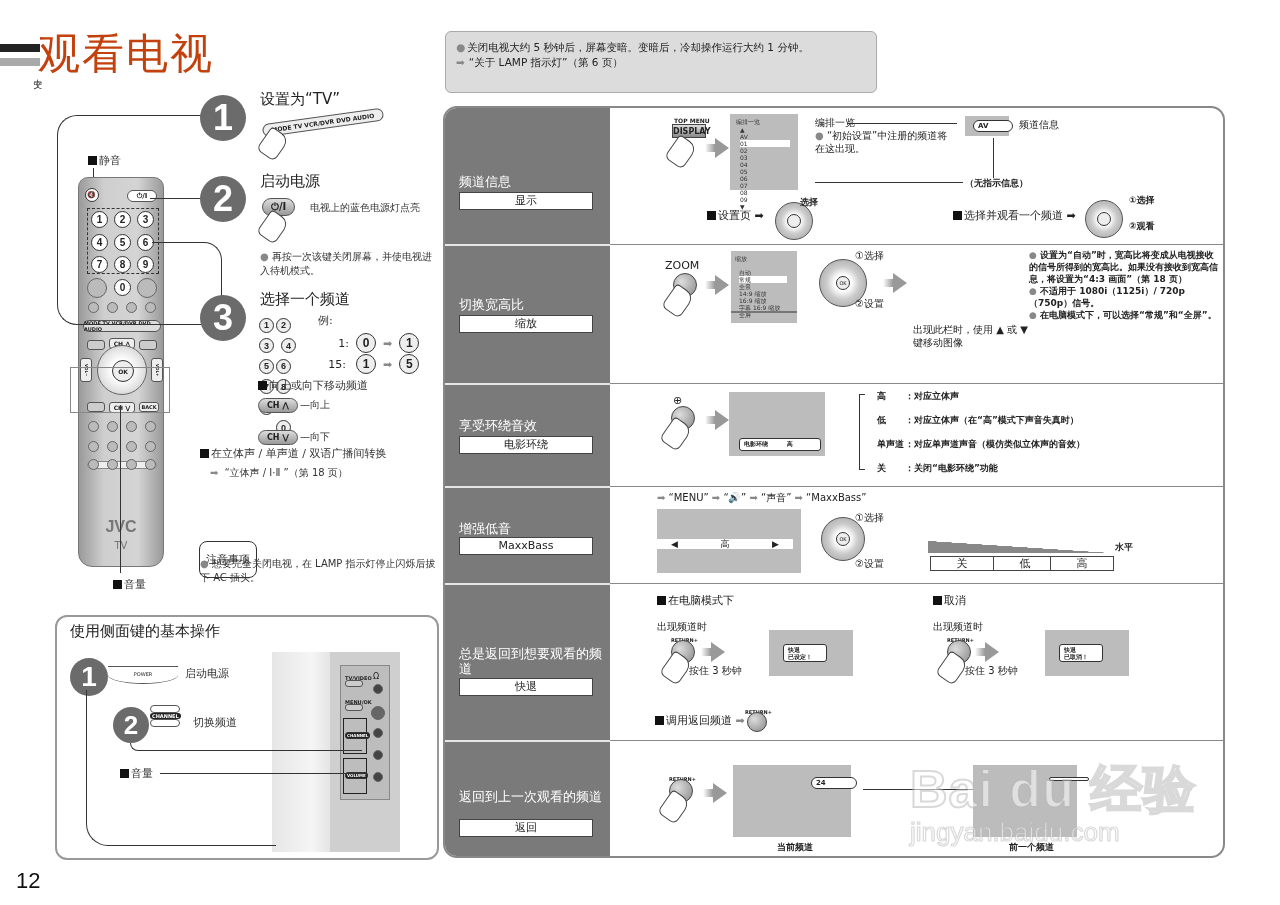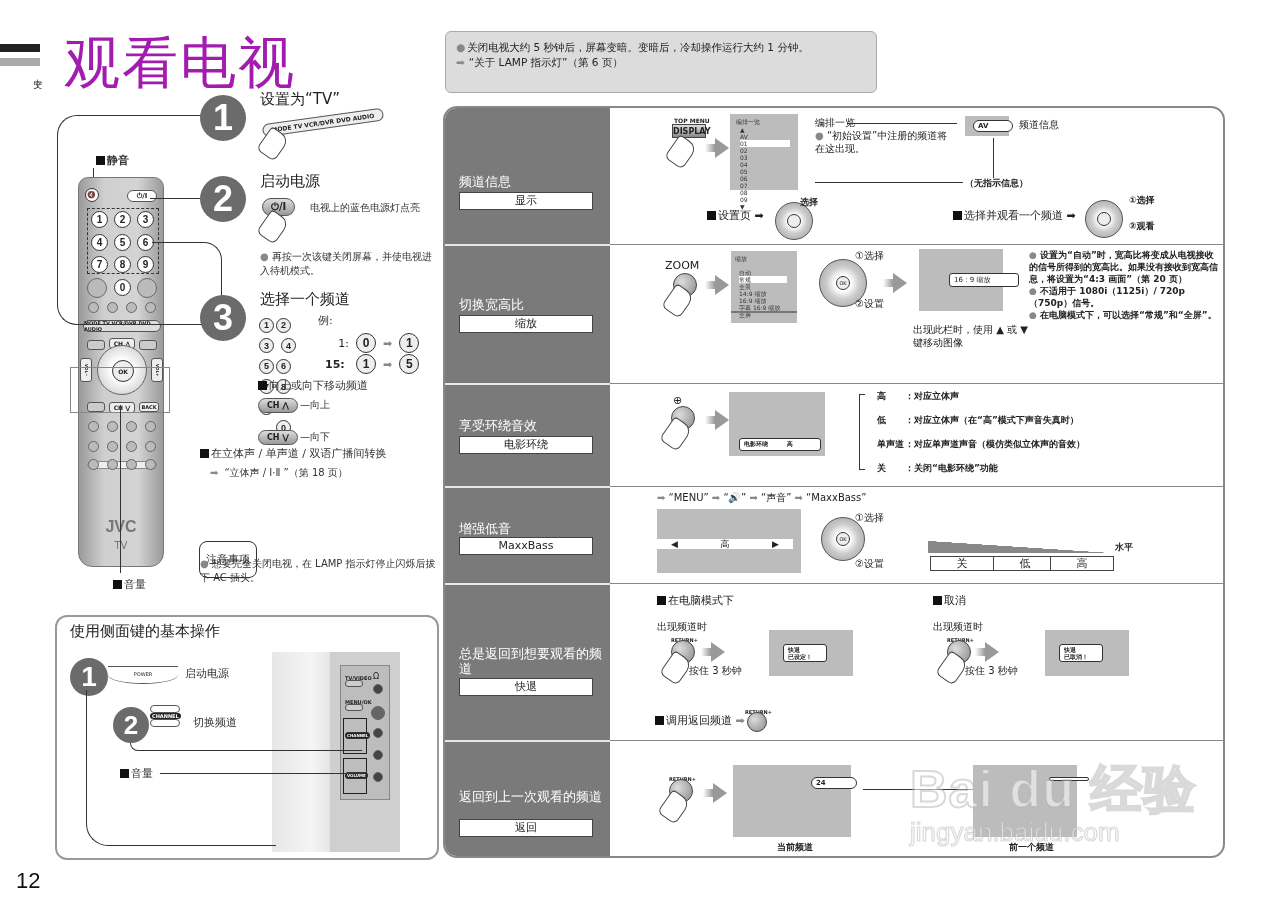--- a/index.html
+++ b/index.html
@@ -3,21 +3,21 @@
 <meta charset="utf-8">
 <style>
   * { box-sizing: border-box; margin: 0; padding: 0; }
   html, body { width: 1280px; height: 905px; background: #fff; overflow: hidden; }
   body { position: relative; font-family: "DejaVu Sans", "Liberation Sans", sans-serif; color: #222; }
   .abs { position: absolute; }
 
   
   .title-bar-dark { left: 0; top: 44px; width: 40px; height: 8px; background: #222; }
   .title-bar-light { left: 0; top: 58px; width: 40px; height: 8px; background: #aaa; }
-  .page-title { left: 64px; top: 26px; font-size: 56px; font-weight: normal; color: #a21caf; letter-spacing: 2px; }
+  .page-title { left: 38px; top: 26px; font-size: 42px; font-weight: normal; color: #c2410c; letter-spacing: 2px; }
   .lang-tag { left: 31px; top: 72px; font-size: 9px; color: #444; writing-mode: vertical-rl; }
 
   .note-box { left: 445px; top: 31px; width: 432px; height: 62px; background: #dcdcdc; border: 1px solid #aaa; border-radius: 6px; padding: 8px 10px; font-size: 10.5px; line-height: 15px; color: #222; }
   .note-line .bullet { color: #888; margin-right: 2px; }
   .arrow-g { color: #888; margin-right: 4px; }
 
   
   .step-circle { width: 46px; height: 46px; border-radius: 50%; background: #6b6b6b; color: #fff; font-size: 36px; font-family: "Liberation Sans", sans-serif; font-weight: bold; display: flex; align-items: center; justify-content: center; }
   .step-title { font-size: 15px; color: #222; }
   .small-text { font-size: 10px; color: #333; line-height: 14px; }
@@ -80,21 +80,21 @@
 <div class="abs title-bar-dark"></div>
 <div class="abs title-bar-light"></div>
 <h1 class="abs page-title">观看电视</h1>
 <div class="abs lang-tag">中文</div>
 
 <div class="abs note-box">
   <div class="note-line"><span class="bullet">●</span><span>关闭电视大约 5 秒钟后，屏幕变暗。变暗后，冷却操作运行大约 1 分钟。</span></div>
   <div class="note-line"><span class="arrow-g">➡</span><span>“关于 LAMP 指示灯”（第 6 页）</span></div>
 </div>
 
-<div class="abs small-text" style="left:96px;top:154px;font-size:11px;font-weight:bold;"><span class="sq"></span><span>静音</span></div>
+<div class="abs small-text" style="left:88px;top:154px;font-size:11px;"><span class="sq"></span><span>静音</span></div>
 <div class="line" style="left:93px;top:168px;height:20px;border-left-width:1px;"></div>
 
 <div class="abs remote">
   <div class="r-btn" style="left:6px;top:10px;width:14px;height:14px;font-size:7px;">🔇</div>
   <div class="r-rect" style="left:48px;top:12px;width:30px;height:12px;border-radius:6px;background:#fff;font-size:7px;">⏻/I</div>
   <div class="abs" style="left:8px;top:30px;width:72px;height:66px;border:1px dashed #333;"></div>
   <div class="r-btn" style="left:12px;top:33px;">1</div>
   <div class="r-btn" style="left:35px;top:33px;">2</div>
   <div class="r-btn" style="left:58px;top:33px;">3</div>
   <div class="r-btn" style="left:12px;top:56px;">4</div>
@@ -167,21 +167,21 @@
   <span class="num-btn" style="margin-left:18px;">0</span>
 </div>
 <div class="abs small-text" style="left:318px;top:314px;font-size:11px;">例:</div>
 <div class="abs" style="left:325px;top:332px;font-size:11px;display:flex;align-items:center;gap:6px;">
   <span style="width:24px;text-align:right;">1:</span>
   <span class="num-btn big">0</span>
   <span style="color:#888">➡</span>
   <span class="num-btn big">1</span>
 </div>
 <div class="abs" style="left:325px;top:353px;font-size:11px;display:flex;align-items:center;gap:6px;">
-  <span style="width:24px;text-align:left;font-weight:bold;">15:</span>
+  <span style="width:24px;text-align:center;">15:</span>
   <span class="num-btn big">1</span>
   <span style="color:#888">➡</span>
   <span class="num-btn big">5</span>
 </div>
 <div class="abs small-text" style="left:258px;top:379px;font-size:11px;"><span class="sq"></span><span>向上或向下移动频道</span></div>
 <div class="abs pill" style="left:258px;top:398px;font-size:8px;">CH ⋀</div>
 <div class="abs small-text" style="left:300px;top:398px;">—<span>向上</span></div>
 <div class="abs pill" style="left:258px;top:430px;font-size:8px;">CH ⋁</div>
 <div class="abs small-text" style="left:300px;top:430px;">—<span>向下</span></div>
 <div class="abs small-text" style="left:200px;top:447px;font-size:11px;"><span class="sq"></span><span>在立体声 / 单声道 / 双语广播间转换</span></div>
@@ -296,26 +296,23 @@
         <div>全屏</div>
       </div>
       <div class="abs" style="left:0;bottom:10px;width:100%;height:2px;background:#777;"></div>
     </div>
     <div class="dpad" style="left:374px;top:14px;width:48px;height:48px;">
         <div class="ok" style="left:16px;top:16px;">OK</div>
       </div>
     <div class="t10" style="left:410px;top:4px;">①选择</div>
     <div class="t10" style="left:410px;top:52px;">②设置</div>
     <div class="big-arrow" style="left:448px;top:28px;"></div>
-    <div class="screen" style="left:474px;top:4px;width:84px;height:62px;">
-      <div class="osd" style="left:30px;top:24px;width:70px;font-weight:normal;">16 : 9  缩放</div>
-    </div>
     <div class="t10" style="left:468px;top:78px;width:120px;">出现此栏时，使用 ▲ 或 ▼ 键移动图像</div>
     <div class="t9" style="left:584px;top:4px;width:190px;">
-      <div><span style="color:#888">● </span><span>设置为“自动”时，宽高比将变成从电视接收的信号所得到的宽高比。如果没有接收到宽高信息，将设置为“4:3 画面”（第 20 页）</span></div>
+      <div><span style="color:#888">● </span><span>设置为“自动”时，宽高比将变成从电视接收的信号所得到的宽高比。如果没有接收到宽高信息，将设置为“4:3 画面”（第 18 页）</span></div>
       <div><span style="color:#888">● </span><span>不适用于 1080i（1125i）/ 720p（750p）信号。</span></div>
       <div><span style="color:#888">● </span><span>在电脑模式下，可以选择“常规”和“全屏”。</span></div>
     </div>
   </div>
 
   <div class="row" style="top:276px;height:103px;">
     <div class="feat-title" style="top:34px;">享受环绕音效</div>
     <div class="feat-btn" style="top:52px;">电影环绕</div>
     <div class="abs" style="left:228px;top:10px;font-size:11px;">⊕</div>
     <div class="hand-btn" style="left:226px;top:22px;"></div>

